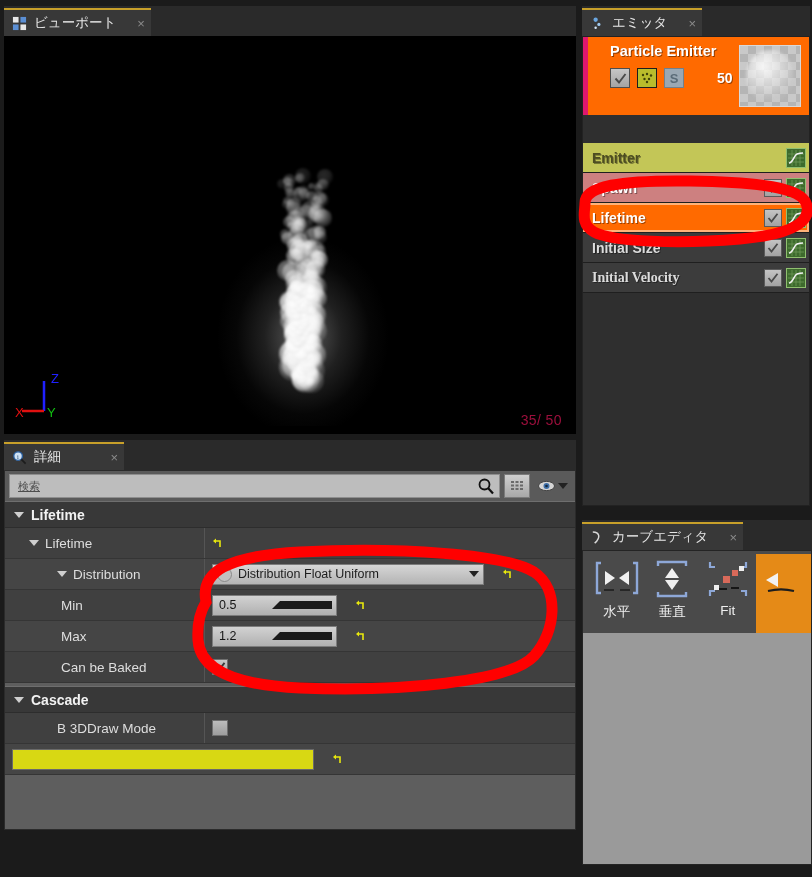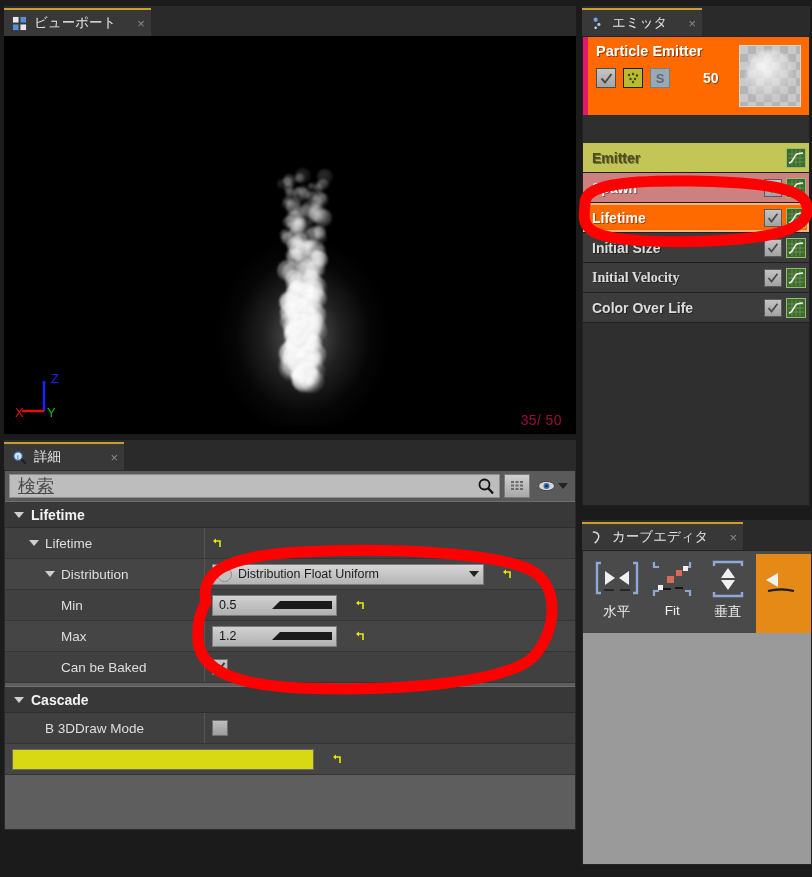--- a/index.html
+++ b/index.html
@@ -145,21 +145,21 @@
     background: #bdbdbd;
     border: 1px solid #8e8e8e;
     display: flex;
     align-items: center;
     padding: 0 4px 0 8px;
     box-sizing: border-box;
   }
   #search-placeholder {
     flex: 1;
     color: #4d4d4d;
-    font-size: 18px;
+    font-size: 11px;
     text-decoration: underline;
   }
   .sq-btn {
     width: 26px; height: 24px;
     background: linear-gradient(#cfcfcf,#a8a8a8);
     border: 1px solid #7b7b7b;
     display: flex; align-items: center; justify-content: center;
     cursor: pointer;
     box-sizing: border-box;
   }
@@ -222,21 +222,21 @@
     border-top: 4px solid transparent;
     border-bottom: 4px solid transparent;
   }
   .tri.open {
     border-left: 5px solid transparent;
     border-right: 5px solid transparent;
     border-top: 6px solid #cfcfcf;
     border-bottom: 0;
   }
   .indent1 { padding-left: 24px; }
-  .indent2 { padding-left: 40px; }
+  .indent2 { padding-left: 52px; }
   .indent3 { padding-left: 56px; }
 
   .combo {
     width: 272px; height: 21px;
     background: linear-gradient(#d6d6d6,#b4b4b4);
     border: 1px solid #7c7c7c;
     display: flex; align-items: center;
     padding: 0 4px 0 4px;
     gap: 6px;
     box-sizing: border-box;
@@ -299,20 +299,21 @@
     border: 1px solid #222;
     box-sizing: border-box;
     overflow: hidden;
   }
   #emitter-head {
     position: relative;
     height: 78px;
     background: #ff6a00;
     display: flex;
     border-left: 5px solid #e0186e;
+    padding-left: 14px;
   }
   #emitter-head-left { flex: 1; padding: 6px 0 0 8px; }
   #emitter-name {
     color: #fff; font-size: 14.5px; font-weight: bold;
     text-shadow: 1px 1px 0 rgba(0,0,0,.45);
   }
   #emitter-ctrls {
     display: flex; align-items: center; gap: 7px;
     margin-top: 9px;
   }
@@ -1038,42 +1039,20 @@
                   <line x1="8" y1="0" x2="8" y2="16"></line>
                   <line x1="12" y1="0" x2="12" y2="16"></line>
                   <line x1="0" y1="4" x2="16" y2="4"></line>
                   <line x1="0" y1="8" x2="16" y2="8"></line>
                   <line x1="0" y1="12" x2="16" y2="12"></line>
                 </g>
                 <path d="M1 13 C5 13, 6 5, 9 4 C12 3, 14 3, 15 3" fill="none" stroke="#f2f2f2" stroke-width="1.6"></path>
               </svg>
             </div>
           </div>
-          <div class="mod-row" style="background: rgb(60, 60, 60);">
-            <div class="mod-name" style="color: rgb(220, 220, 220);">Color Over Life</div>
-            <div class="mod-chk">
-              <svg width="12" height="12" viewBox="0 0 12 12">
-                <path d="M1.5 6 L4.5 9.5 L10.5 1.8" fill="none" stroke="#4a4a4a" stroke-width="1.8"></path>
-              </svg>
-            </div>
-            <div class="mod-curve">
-              <svg width="16" height="16" viewBox="0 0 16 16">
-                <rect x="0" y="0" width="16" height="16" fill="#3d6b2c"></rect>
-                <g stroke="#6f9a58" stroke-width="0.8">
-                  <line x1="4" y1="0" x2="4" y2="16"></line>
-                  <line x1="8" y1="0" x2="8" y2="16"></line>
-                  <line x1="12" y1="0" x2="12" y2="16"></line>
-                  <line x1="0" y1="4" x2="16" y2="4"></line>
-                  <line x1="0" y1="8" x2="16" y2="8"></line>
-                  <line x1="0" y1="12" x2="16" y2="12"></line>
-                </g>
-                <path d="M1 13 C5 13, 6 5, 9 4 C12 3, 14 3, 15 3" fill="none" stroke="#f2f2f2" stroke-width="1.6"></path>
-              </svg>
-            </div>
-          </div>
         </div>
 
       <div id="emitter-empty"></div>
     </div>
   </div>
 
   <div id="curve-panel">
     <div class="tabstrip">
       <div class="tab">
         <svg class="tab-icon" viewBox="0 0 16 16">
@@ -1090,48 +1069,48 @@
         <div class="ce-btn">
           <svg width="46" height="40" viewBox="0 0 46 40">
             <path d="M7 4 L3 4 L3 34 L7 34" fill="none" stroke="#8ea8d8" stroke-width="2.4"></path>
             <path d="M39 4 L43 4 L43 34 L39 34" fill="none" stroke="#8ea8d8" stroke-width="2.4"></path>
             <path d="M21 19 L11 12 L11 26 Z" fill="#f0f0f0"></path>
             <path d="M25 19 L35 12 L35 26 Z" fill="#f0f0f0"></path>
             <line x1="10" y1="31" x2="20" y2="31" stroke="#1d1d1d" stroke-width="1.6"></line>
             <line x1="26" y1="31" x2="36" y2="31" stroke="#1d1d1d" stroke-width="1.6"></line>
           </svg>
           <span class="ce-label">水平</span>
+        </div>
+
+        <div class="ce-btn">
+          <svg width="46" height="40" viewBox="0 0 46 40">
+            <path d="M9 7 L9 3 L37 3 L37 7" fill="none" stroke="#8ea8d8" stroke-width="2.4"></path>
+            <path d="M9 33 L9 37 L37 37 L37 33" fill="none" stroke="#8ea8d8" stroke-width="2.4"></path>
+            <path d="M23 9 L16 19 L30 19 Z" fill="#f0f0f0"></path>
+            <path d="M23 31 L16 21 L30 21 Z" fill="#f0f0f0"></path>
+          </svg>
+          <span class="ce-label">垂直</span>
         </div>
 
         <div class="ce-btn">
           <svg width="46" height="40" viewBox="0 0 46 40">
             <path d="M10 8 L5 8 L5 3" fill="none" stroke="#8ea8d8" stroke-width="2.2"></path>
             <path d="M36 8 L41 8 L41 3" fill="none" stroke="#8ea8d8" stroke-width="2.2"></path>
             <path d="M10 32 L5 32 L5 37" fill="none" stroke="#8ea8d8" stroke-width="2.2"></path>
             <path d="M36 32 L41 32 L41 37" fill="none" stroke="#8ea8d8" stroke-width="2.2"></path>
             <rect x="18" y="17" width="7" height="7" fill="#d86a5a"></rect>
             <rect x="27" y="11" width="6" height="6" fill="#d86a5a"></rect>
             <rect x="34" y="7" width="5" height="5" fill="#eeeeee"></rect>
             <rect x="9" y="26" width="5" height="5" fill="#eeeeee"></rect>
             <line x1="14" y1="30" x2="22" y2="30" stroke="#161616" stroke-width="2"></line>
             <line x1="26" y1="29" x2="34" y2="29" stroke="#161616" stroke-width="2"></line>
           </svg>
           <span class="ce-label">Fit</span>
         </div>
 
-        <div class="ce-btn">
-          <svg width="46" height="40" viewBox="0 0 46 40">
-            <path d="M9 7 L9 3 L37 3 L37 7" fill="none" stroke="#8ea8d8" stroke-width="2.4"></path>
-            <path d="M9 33 L9 37 L37 37 L37 33" fill="none" stroke="#8ea8d8" stroke-width="2.4"></path>
-            <path d="M23 9 L16 19 L30 19 Z" fill="#f0f0f0"></path>
-            <path d="M23 31 L16 21 L30 21 Z" fill="#f0f0f0"></path>
-          </svg>
-          <span class="ce-label">垂直</span>
-        </div>
-
         <div class="ce-btn active">
           <svg width="46" height="40" viewBox="0 0 46 40">
             <path d="M18 14 L6 21 L18 28 Z" fill="#f2f2f2"></path>
             <path d="M8 32 C16 30, 26 30, 34 32" fill="none" stroke="#1d1d1d" stroke-width="2"></path>
           </svg>
           <span class="ce-label"></span>
         </div>
 
       </div>
       <div id="curve-area"></div>

